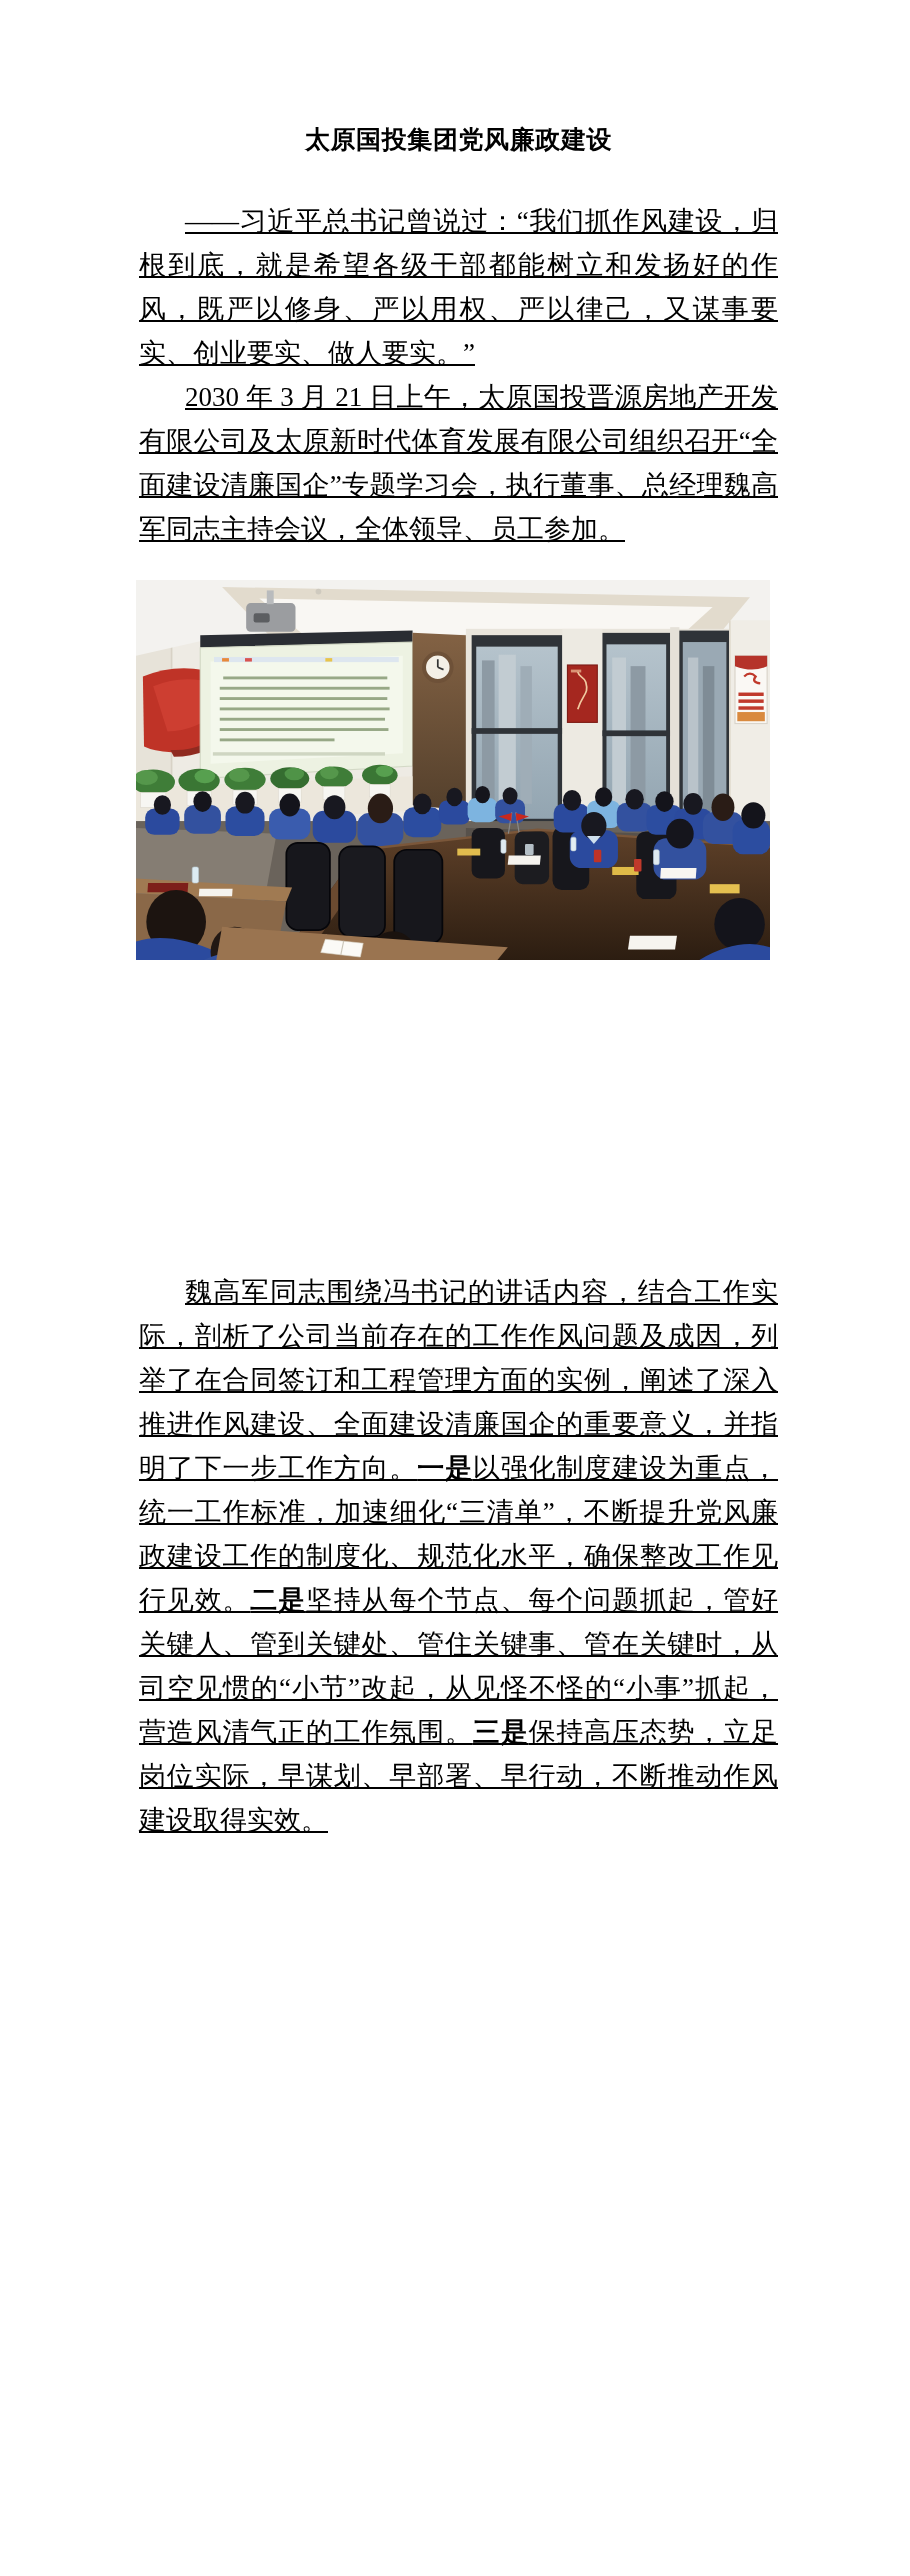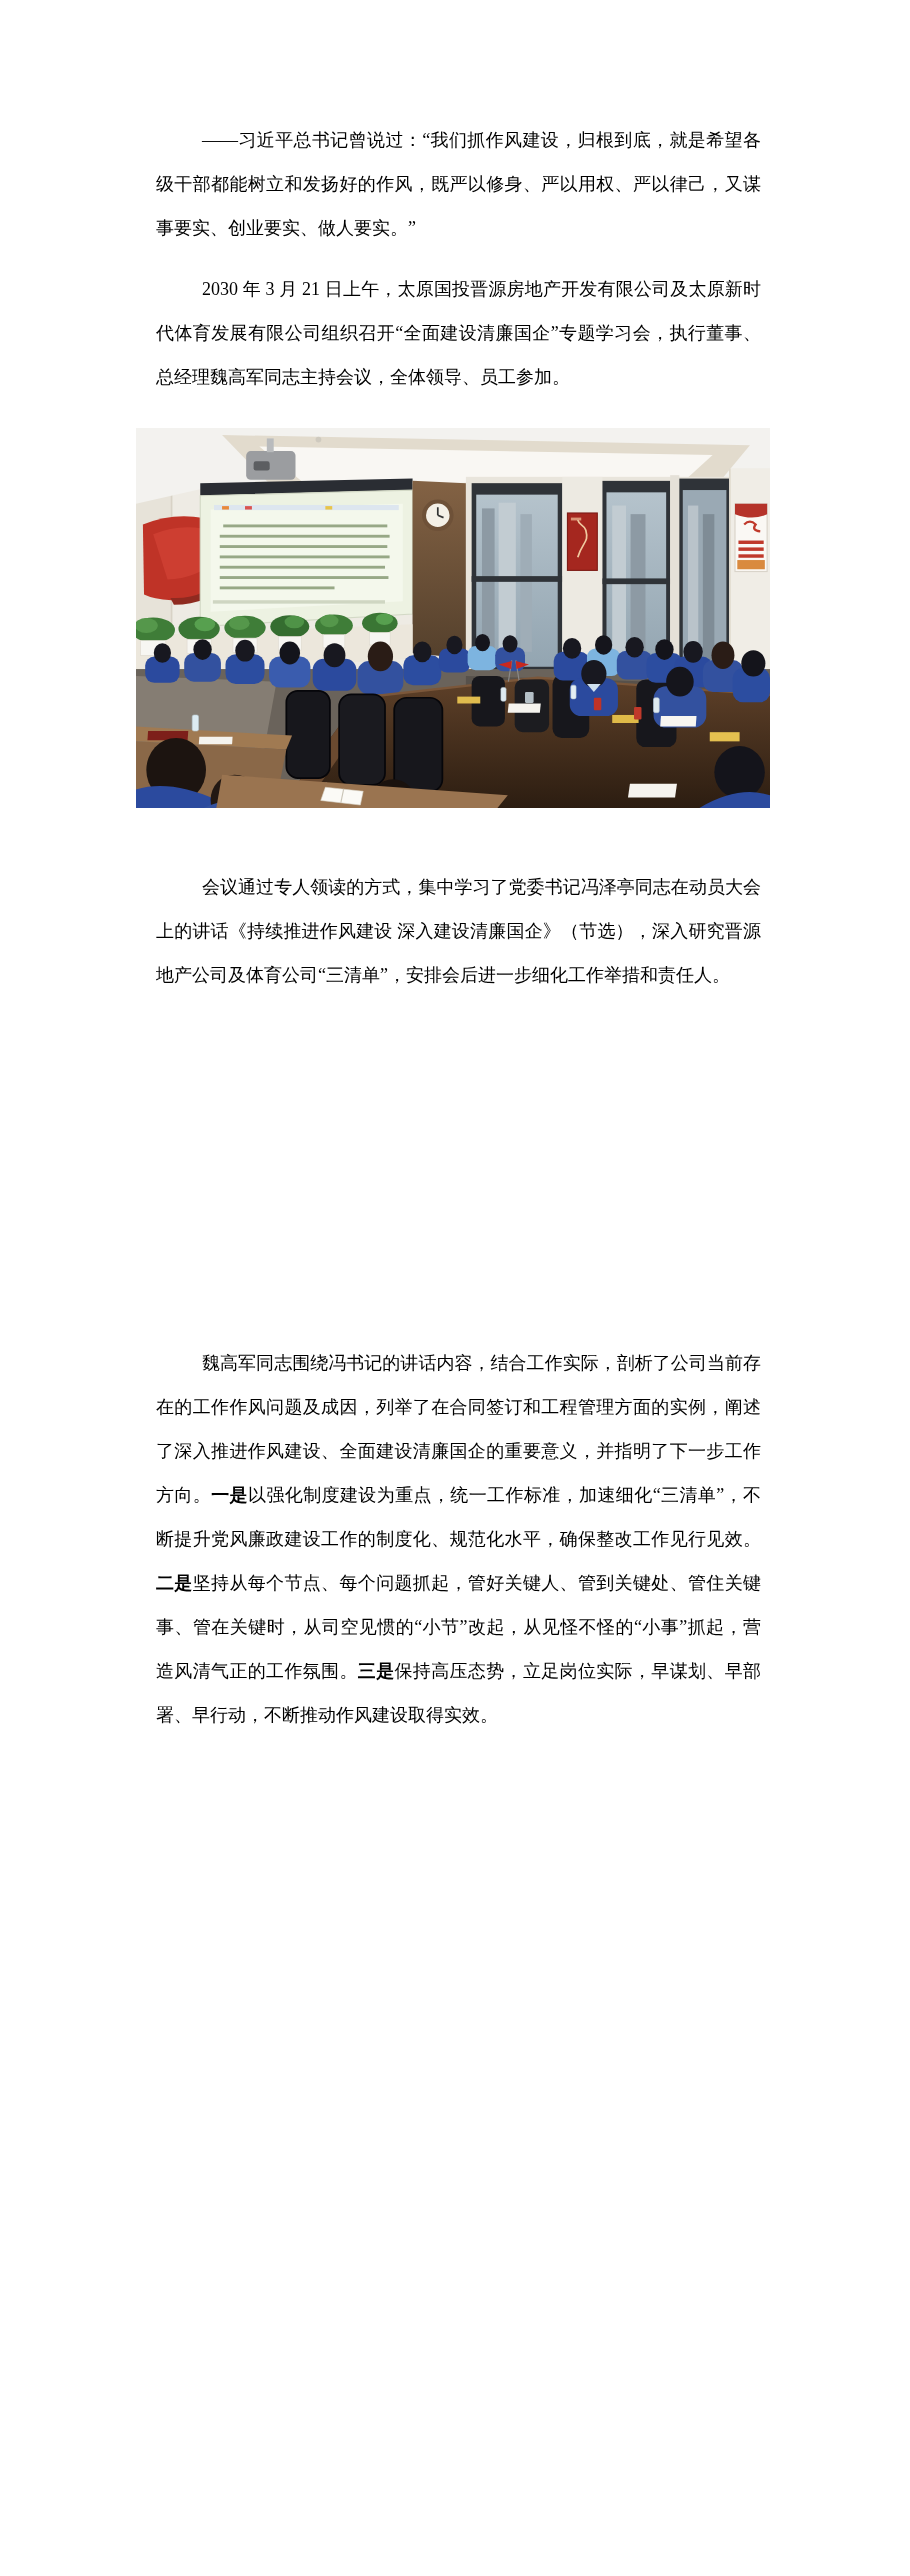--- a/index.html
+++ b/index.html
@@ -32,25 +32,26 @@
     display:inline-block;
     width:4px;
     height:32px;
     background:#000;
     vertical-align:middle;
     margin:0 6.9px 0 5.7px;
     position:relative;
     top:-1.1px;
   }
   p.para{
-    margin:17px;
-    font-size:18px;
+    margin:0;
+    font-size:27px;
     line-height:44px;
     text-align:justify;
     text-indent:46px;
+    text-decoration:underline;
   }
   p.quote{
     margin-top:37px;
     
     font-family:"Liberation Serif","DejaVu Serif",serif;
   }
   p.study{margin-top:57px;}
   .photo-fig{
     margin:29px 0 0 -3.4px;
     width:634px;
@@ -61,20 +62,21 @@
   .blank-gap{height:310px;}
   .bold-seg{font-weight:700;}
 </style>
 </head>
 <body>
 
 <div class="page">
   <div class="content">
 
     <div class="title-block">
+      <div class="title-line">太原国投集团党风廉政建设</div>
     </div>
 
     <p class="para quote">——习近平总书记曾说过：“我们抓作风建设，归根到底，就是希望各级干部都能树立和发扬好的作风，既严以修身、严以用权、严以律己，又谋事要实、创业要实、做人要实。”</p>
 
     <p class="para">2030 年 3 月 21 日上午，太原国投晋源房地产开发有限公司及太原新时代体育发展有限公司组织召开“全面建设清廉国企”专题学习会，执行董事、总经理魏高军同志主持会议，全体领导、员工参加。</p>
 
     <figure class="photo-fig" aria-label="会议现场照片：身着蓝色工装的员工围坐在深色木质会议桌旁，集中观看投影屏幕上的学习文件；左墙有红旗图案和红色竖排标语，中部为木饰面墙和挂钟，右侧为落地窗、红色宣传海报及社会主义核心价值观海报">
       <svg viewBox="0 0 1105 662" width="634" height="380" role="img">
         <defs>
           <linearGradient id="tableGrad" x1="0" y1="0" x2="0" y2="1">
@@ -400,21 +402,20 @@
         <g>
           <polygon points="150,604 648,640 630,662 140,662" fill="#9a7450"></polygon>
           <g>
             <polygon points="330,626 396,633 391,657 322,649" fill="#fbfaf6" stroke="#d8d4c8"></polygon>
             <line x1="362" y1="629" x2="357" y2="653" stroke="#c9c4b6" stroke-width="2"></line>
           </g>
         </g>
       </svg>
     </figure>
 
-    <p class="para study">会议通过专人领读的方式，集中学习了党委书记冯泽亭同志在动员大会上的讲话《持续推进作风建设 深入建设清廉国企》（节选），深入研究晋源地产公司及体育公司“三清单”，安排会后进一步细化工作举措和责任人。</p>
 
     <div class="blank-gap"></div>
 
     <p class="para"><span>魏高军同志围绕冯书记的讲话内容，结合工作实际，剖析了公司当前存在的工作作风问题及成因，列举了在合同签订和工程管理方面的实例，阐述了深入推进作风建设、全面建设清廉国企的重要意义，并指明了下一步工作方向。</span><span class="bold-seg">一是</span><span>以强化制度建设为重点，统一工作标准，加速细化“三清单”，不断提升党风廉政建设工作的制度化、规范化水平，确保整改工作见行见效。</span><span class="bold-seg">二是</span><span>坚持从每个节点、每个问题抓起，管好关键人、管到关键处、管住关键事、管在关键时，从司空见惯的“小节”改起，从见怪不怪的“小事”抓起，营造风清气正的工作氛围。</span><span class="bold-seg">三是</span><span>保持高压态势，立足岗位实际，早谋划、早部署、早行动，不断推动作风建设取得实效。</span></p>
 
   </div>
 </div>
 
 
 </body></html>

